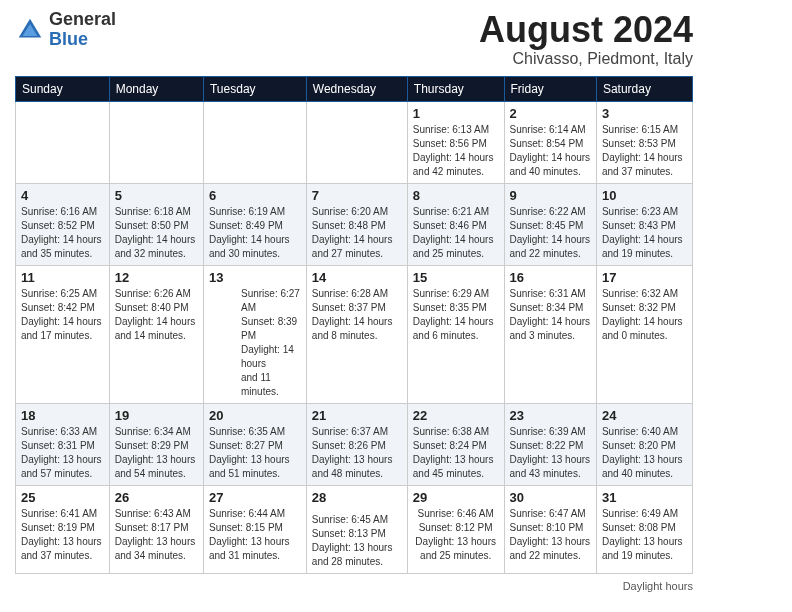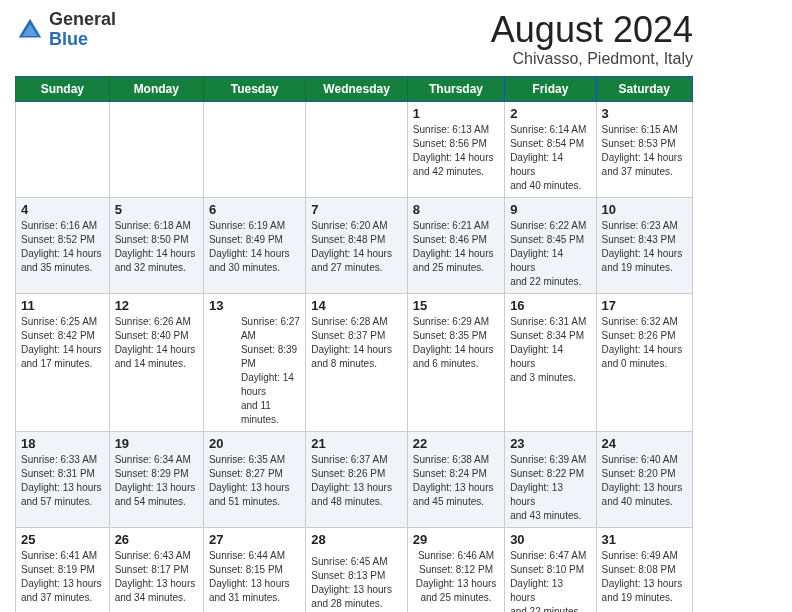--- a/index.html
+++ b/index.html
@@ -35,40 +35,40 @@
     .logo-text .blue { color: #2a6db5; }
     .logo-icon {
       width: 30px;
       height: 30px;
     }
     .title-block {
       text-align: right;
     }
     .month-year {
       font-size: 36px;
-      font-weight: normal;
+      font-weight: bold;
       color: #222;
       line-height: 1.1;
     }
     .location {
       font-size: 16px;
       color: #444;
     }
     .calendar-table {
       width: 100%;
       border-collapse: collapse;
       font-size: 10.5px;
     }
     .calendar-table th {
-      background: #15803d;
+      background: #0f172a;
       color: #fff;
-      text-align: center;
+      text-align: left;
       padding: 5px 6px;
       font-size: 12px;
-      font-weight: bold;
+      font-weight: normal;
       border: 1px solid #1a5a9a;
     }
     .calendar-table td {
       border: 1px solid #ccc;
       vertical-align: top;
       padding: 4px 5px;
       width: 113px;
       height: 82px;
       background: #fff;
     }
@@ -248,21 +248,21 @@
           <td>
             <span class="day-number">16</span>
             <div class="day-info" style="white-space: pre-line;">Sunrise: 6:31 AM
 Sunset: 8:34 PM
 Daylight: 14 hours
 and 3 minutes.</div>
           </td>
           <td>
             <span class="day-number">17</span>
             <div class="day-info" style="white-space: pre-line;">Sunrise: 6:32 AM
-Sunset: 8:26 PM
+Sunset: 8:32 PM
 Daylight: 14 hours
 and 0 minutes.</div>
           </td>
         </tr>
         <tr>
           <td>
             <span class="day-number">18</span>
             <div class="day-info" style="white-space: pre-line;">Sunrise: 6:33 AM
 Sunset: 8:31 PM
 Daylight: 13 hours

